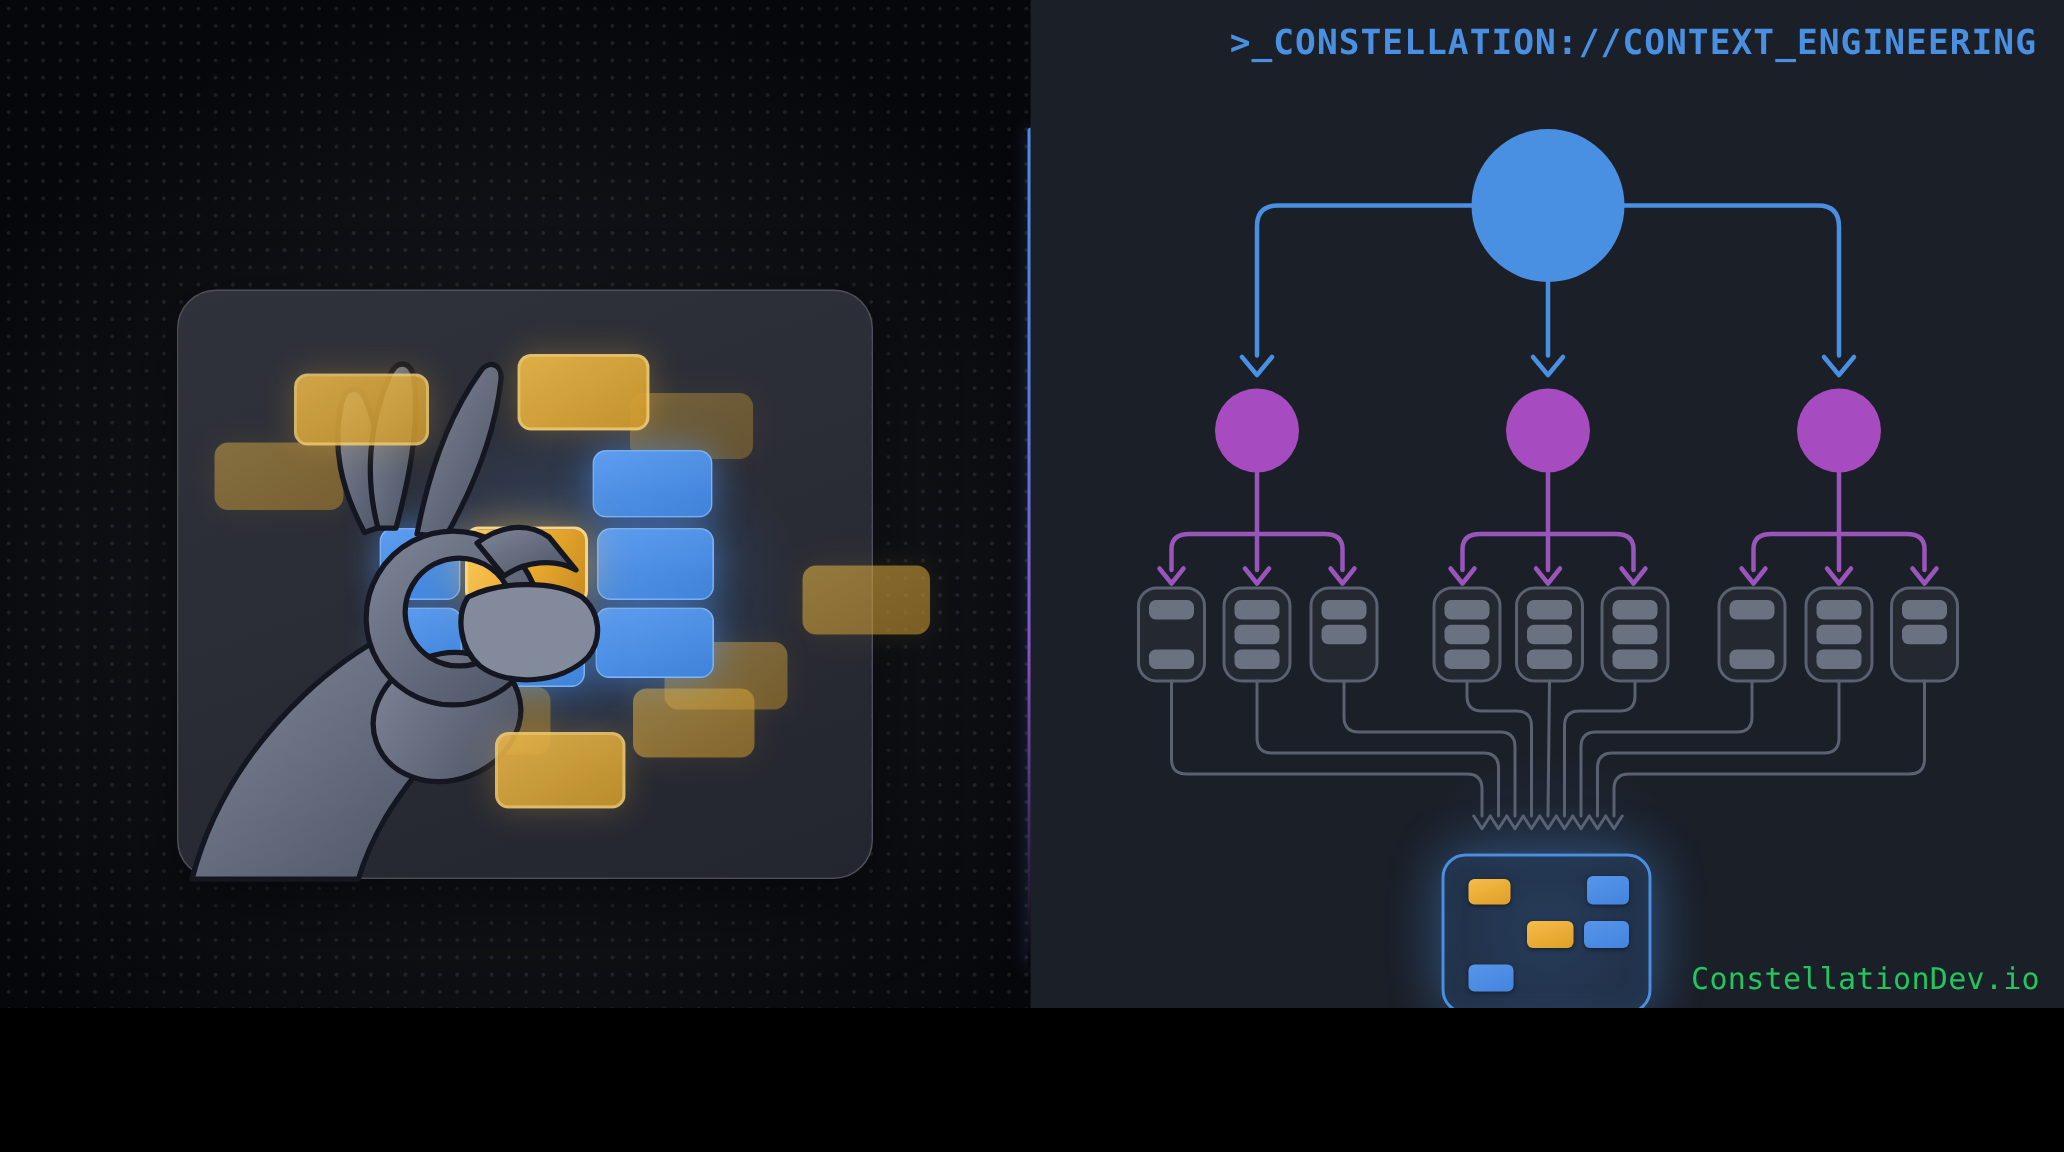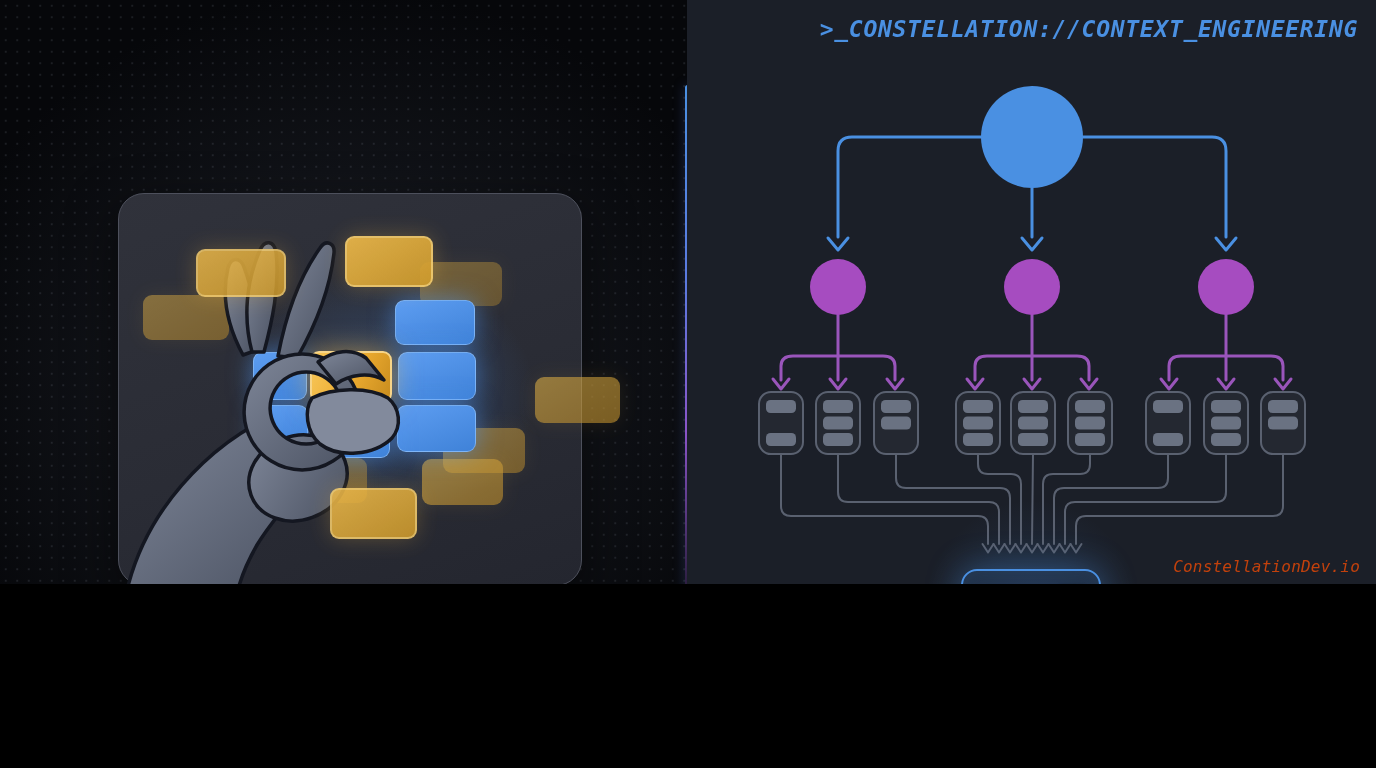--- a/index.html
+++ b/index.html
@@ -1,17 +1,17 @@
 <!DOCTYPE html>
 <html><head>
 <meta charset="utf-8">
 <style>
   html,body{margin:0;padding:0;background:#000;}
-  #stage{position:relative;width:1376px;height:584px;overflow:hidden;
-         font-family:"DejaVu Sans Mono",monospace;font-style:italic;}
+  #stage{position:relative;width:1376px;height:672px;overflow:hidden;
+         font-family:"DejaVu Sans Mono",monospace;}
   
   .left-bg{position:absolute;left:0;top:0;width:687px;height:768px;
     background:radial-gradient(ellipse 430px 400px at 350px 390px,#22242c 0%,#101217 55%,#06070a 100%);}
   .left-bg::before{content:"";position:absolute;inset:0;
     background-image:radial-gradient(rgba(150,158,175,.28) 1px,transparent 1.4px);
     background-size:11.5px 11.5px;opacity:.55;}
   .panel{position:absolute;left:118px;top:193px;width:462px;height:391px;border-radius:26px;
     background:linear-gradient(160deg,#30323b 0%,#2a2c35 55%,#24262f 100%);
     border:1.5px solid #4d505c;box-shadow:0 18px 50px rgba(0,0,0,.55);}
   .grid-glow{position:absolute;left:235px;top:270px;width:300px;height:250px;border-radius:50%;
@@ -30,22 +30,22 @@
   .divider{position:absolute;left:685px;top:85px;width:4.5px;height:560px;border-radius:3px;
     background:linear-gradient(180deg,#4a90e2 0%,#5b7ae0 35%,#8a54c8 62%,rgba(120,80,190,0) 100%);
     box-shadow:0 0 12px rgba(95,125,225,.35);}
   
   .right-bg{position:absolute;left:687px;top:0;width:689px;height:768px;background:#1b1f28;}
   .sink-glow{position:absolute;left:922px;top:500px;width:220px;height:240px;border-radius:50%;
     background:radial-gradient(closest-side,rgba(74,144,226,.18),rgba(74,144,226,0));}
   #flow{position:absolute;left:687px;top:0;width:689px;height:768px;}
   .title{position:absolute;top:16px;right:18px;font-size:23px;font-weight:bold;
     letter-spacing:.7px;color:#4a90e2;white-space:nowrap;}
-  .watermark{position:absolute;bottom:8px;right:16px;font-size:16px;
-    letter-spacing:.2px;color:#c2410c;white-space:nowrap;margin-left:20px;}
+  .watermark{position:absolute;bottom:8px;right:16px;font-size:20px;
+    letter-spacing:.2px;color:#22c55e;white-space:nowrap;margin-left:20px;}
   .sink-box{position:absolute;left:961px;top:569px;width:140px;height:107px;border-radius:16px;
     background:rgba(60,110,190,.14);border:2.5px solid #4a90e2;box-sizing:border-box;
     box-shadow:0 0 34px rgba(74,144,226,.40), inset 0 0 20px rgba(74,144,226,.12);}
   .chip{position:absolute;border-radius:4px;}
   .chip-yellow{background:linear-gradient(160deg,#f7bd4a,#dd9f26);box-shadow:0 1px 3px rgba(0,0,0,.4);}
   .chip-blue{background:linear-gradient(160deg,#5695ea,#4484dd);box-shadow:0 1px 3px rgba(0,0,0,.4);}
 </style>
 </head>
 <body>
 

